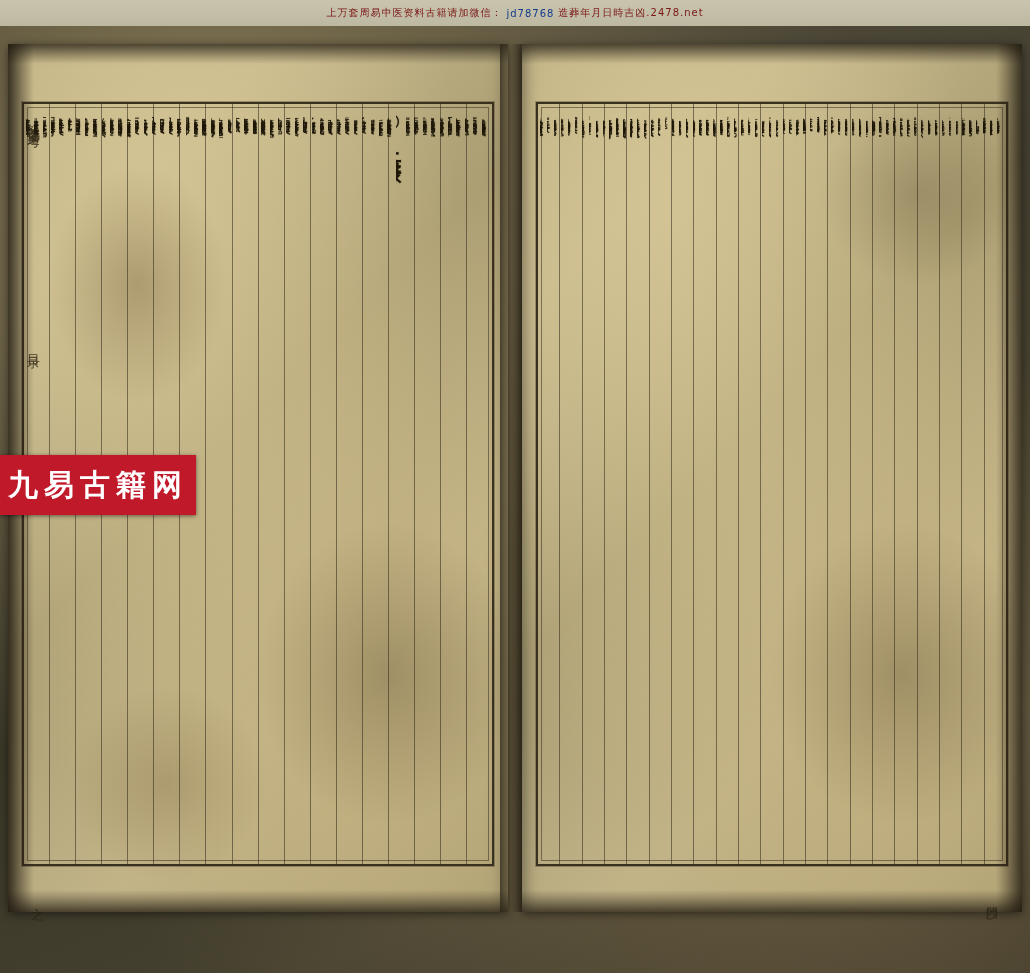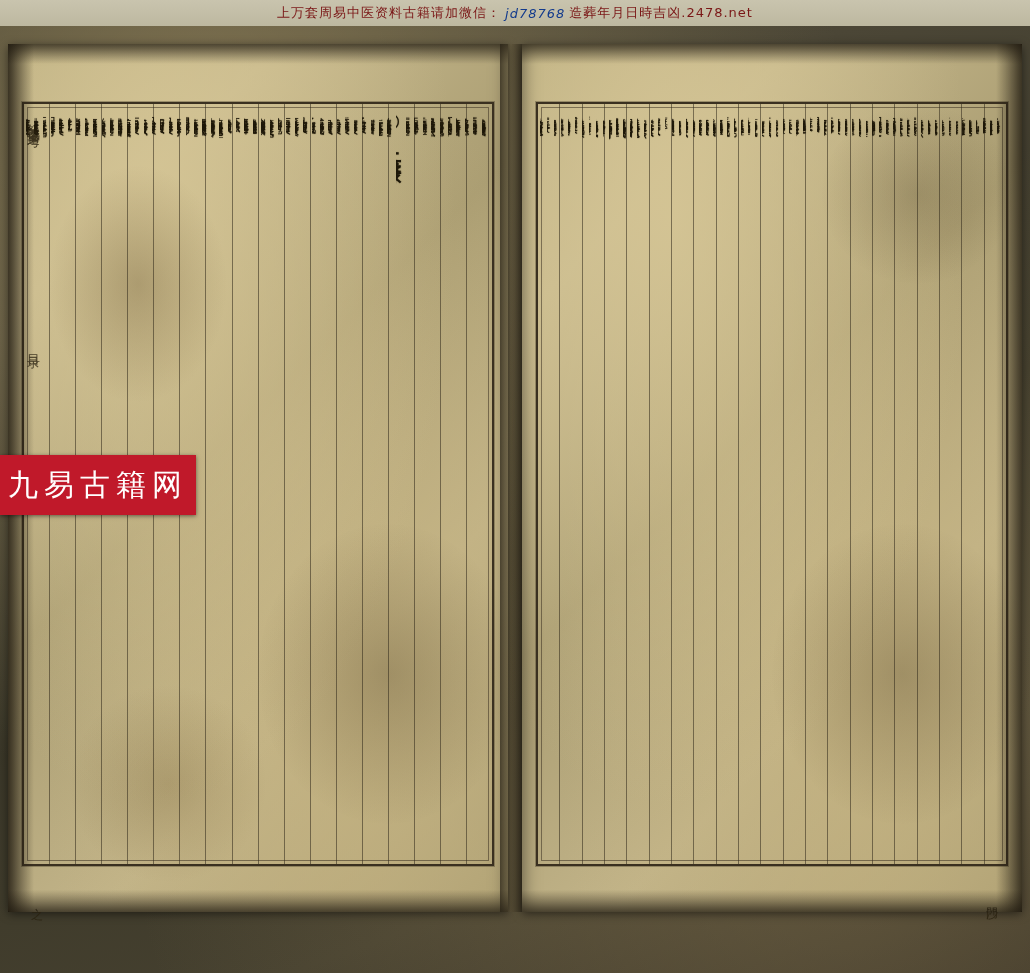--- a/index.html
+++ b/index.html
@@ -13,25 +13,25 @@
       radial-gradient(ellipse at 20% 15%, rgba(180,160,110,.55) 0%, rgba(0,0,0,0) 55%),
       radial-gradient(ellipse at 80% 80%, rgba(150,130,90,.45) 0%, rgba(0,0,0,0) 60%),
       linear-gradient(160deg,#3d3a2c 0%,#4b4636 25%,#3a3728 55%,#45402f 80%,#342f23 100%);
   }
 
   
   .topbar{
     position:absolute;left:0;top:0;width:1030px;height:26px;
     display:flex;align-items:center;justify-content:center;
     background:linear-gradient(180deg,#c9c4ae 0%,#bdb8a0 100%);
-    color:#7a1616;font-size:13px;letter-spacing:1px;white-space:nowrap;
+    color:#7a1616;font-size:10px;letter-spacing:1px;white-space:nowrap;
     font-family:"DejaVu Sans","Liberation Sans",sans-serif;
   }
   .topbar .seg{padding:0 2px;}
-  .topbar .blue{color:#123a8c;font-style:italic;}
+  .topbar .blue{color:#123a8c;}
 
   
   .book{
     position:absolute;left:0;top:26px;width:1030px;height:905px;
   }
   .leaf{
     position:absolute;top:18px;height:868px;
     background:
       radial-gradient(ellipse at 30% 20%, rgba(214,198,150,.85) 0%, rgba(0,0,0,0) 60%),
       radial-gradient(ellipse at 70% 75%, rgba(196,178,128,.8) 0%, rgba(0,0,0,0) 65%),
@@ -116,20 +116,21 @@
   }
 
   
   .logo{
     position:absolute;left:0;top:455px;width:196px;height:60px;
     background:#c0192a;
     display:flex;align-items:center;justify-content:center;
     color:#fff;font-size:30px;letter-spacing:6px;
     font-family:"DejaVu Sans","Liberation Sans",sans-serif;
     box-shadow:0 1px 4px rgba(0,0,0,.5);
+    font-weight:bold;
   }
 </style>
 </head>
 <body>
 
 <div id="page">
 
   <div class="topbar">
     <span class="seg">上万套周易中医资料古籍请加微信：</span>
     <span class="seg blue">jd78768</span>

